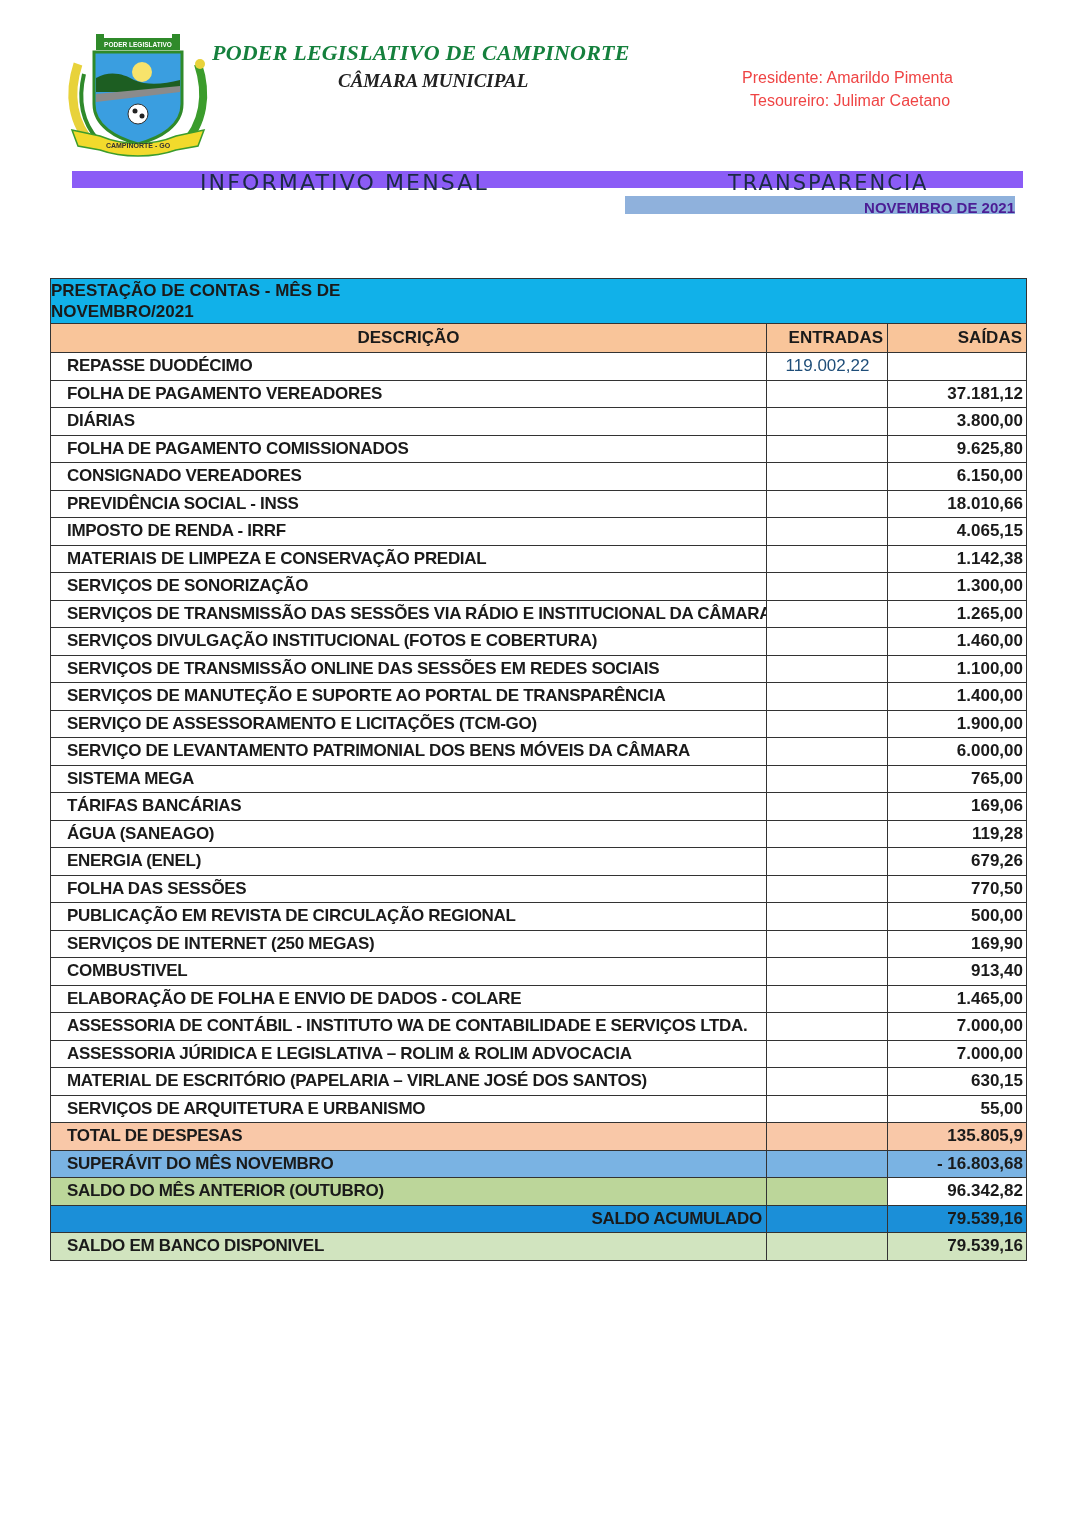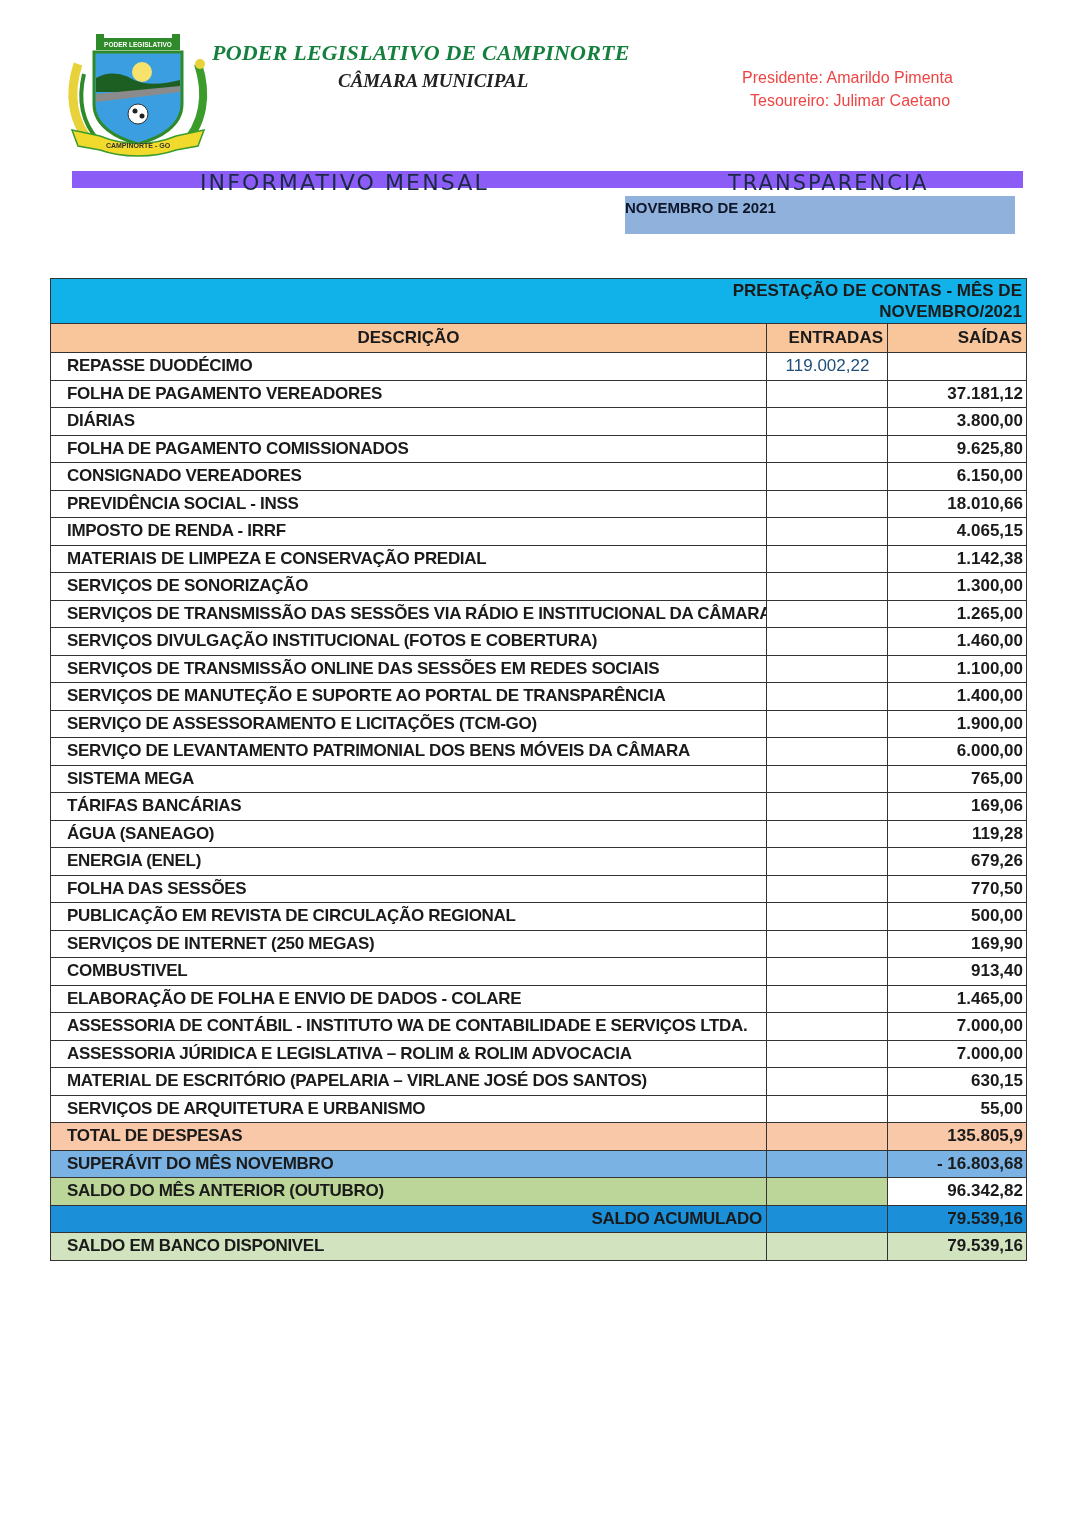--- a/index.html
+++ b/index.html
@@ -27,33 +27,33 @@
     .band-top .left-txt {
       position: absolute; left: 128px; top: 0; line-height: 25px; font-size: 21px; letter-spacing: 2px; color: #1b2a44;
       font-family: "DejaVu Sans", sans-serif; font-weight: normal; transform: scaleX(1.05); transform-origin: left;
     }
     .band-top .right-txt {
       position: absolute; left: 640px; top: 0; line-height: 25px; font-size: 21px; letter-spacing: 2px; color: #1b2a44;
       font-family: "DejaVu Sans", sans-serif;
       margin-left: 16px;
     }
     .band-date {
-      position: absolute; left: 625px; top: 196px; width: 390px; height: 38px; background: #8fb1dc;
-      text-align: left; line-height: 23px; font-size: 15px; font-weight: bold; color: #0f172a;
+      position: absolute; left: 625px; top: 196px; width: 390px; height: 18px; background: #8fb1dc;
+      text-align: right; line-height: 23px; font-size: 15px; font-weight: bold; color: #4c1d95;
     }
 
     table.acc {
       position: absolute; left: 50px; top: 278px; width: 976px;
       border-collapse: collapse; table-layout: fixed;
       font-family: "Liberation Sans Narrow", "Liberation Sans", sans-serif;
     }
     table.acc td { border: 1.5px solid #333; padding: 0 4px; height: 26.5px; font-size: 17px; font-weight: bold; color: #1a1a1a; white-space: nowrap; overflow: hidden; }
     table.acc td.desc { letter-spacing: -0.3px; padding-left: 16px; margin-top: 12px; }
     table.acc td.num { text-align: right; padding-right: 3px; }
-    .t-title td { background: #11b1e9; text-align: right; font-size: 17px; height: 44px !important; color: #1b2a44; line-height: 21px; padding-left: 0 !important; }
+    .t-title td { background: #11b1e9; text-align: left; font-size: 17px; height: 44px !important; color: #1b2a44; line-height: 21px; padding-left: 0 !important; }
     .t-title .wrap { display: inline-block; width: 340px; white-space: normal; }
     .t-head td { background: #f9c59a; text-align: right; font-size: 18px; height: 28px !important; }
     .t-head td.desc-h { text-align: center; }
     .entrada { color: #1f4e79 !important; font-weight: normal !important; text-align: center !important; }
     .r-total td { background: #f9c8a8; }
     .r-superavit td { background: #7ab3e3; }
     .r-anterior td { background: #bcd69a; }
     .r-anterior td.white { background: #ffffff; }
     .r-acumulado td { background: #1b8fd8; color: #0e2c52; text-align: right; }
     .r-banco td { background: #d1e4bf; }

